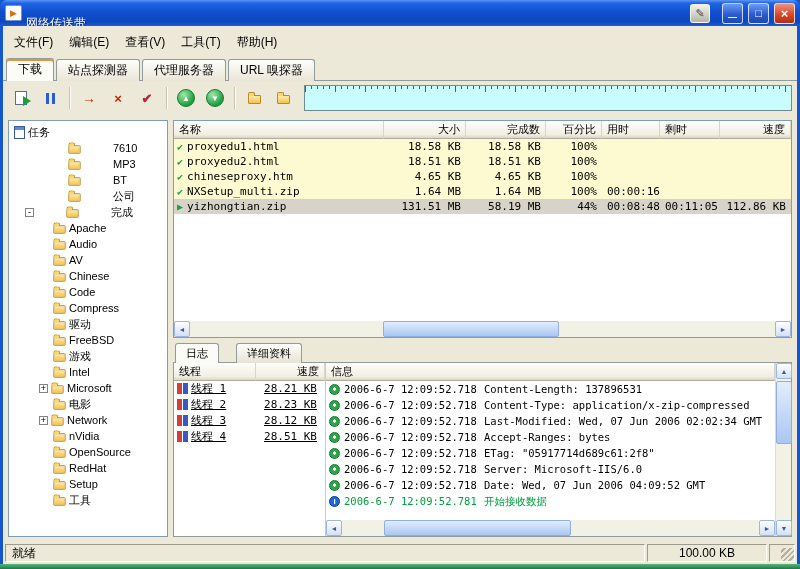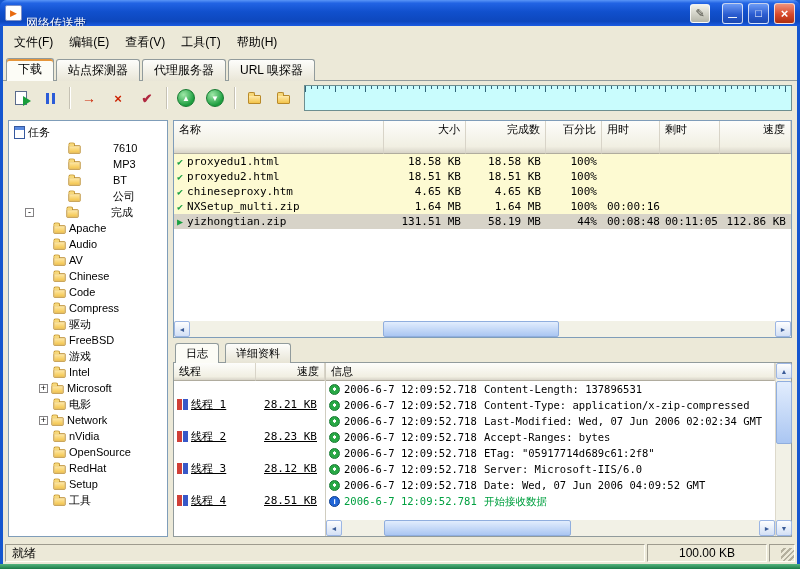--- a/index.html
+++ b/index.html
@@ -78,21 +78,21 @@
   .exp { width: 9px; height: 9px; flex: none; border: 1px solid #848284; background: #fff;
     font-size: 9px; line-height: 7px; text-align: center; font-style: normal; }
   .tspacer { width: 11px; flex: none; }
   .task-ic { width: 11px; height: 13px; flex: none; background: #fff; border: 1px solid #35589e;
     box-shadow: inset 0 3px 0 #5a8ae0; }
 
   .right { flex: 1; display: flex; flex-direction: column; min-width: 0; }
 
   .dlbox { height: 218px; flex: none; background: #fff; border: 1px solid #7f9db9;
     display: flex; flex-direction: column; }
-  .dl-head { display: flex; height: 33px; flex: none; font-size: 11px; }
+  .dl-head { display: flex; height: 18px; flex: none; font-size: 11px; }
   .hcell { background: linear-gradient(#fdfdfb,#f1efe2 80%,#d8d4c8); border-right: 1px solid #d8d4c8;
     border-bottom: 1px solid #b0ac9e; line-height: 17px; padding: 0 5px; flex: none; white-space: nowrap; }
   .w-name { width: 210px; } .w-size { width: 82px; text-align: right; }
   .w-done { width: 80px; text-align: right; } .w-pct { width: 56px; text-align: right; }
   .w-ela { width: 58px; } .w-rem { width: 60px; } .w-spd { flex: 1; text-align: right; }
   .dl-row { display: flex; height: 15px; line-height: 15px; flex: none;
     font-family: "DejaVu Sans Mono", monospace; font-size: 11px; white-space: nowrap; }
   .dl-row .cell { flex: none; padding: 0 5px; overflow: hidden; }
   .dl-row .cname { width: 210px; display: flex; align-items: center; gap: 4px; padding-left: 3px; }
   .dl-row .csize { width: 82px; text-align: right; } .dl-row .cdone { width: 80px; text-align: right; }
@@ -111,27 +111,27 @@
     font-size: 7px; color: #3b5c98; background: linear-gradient(#fefefe,#d3e0f5);
     border: 1px solid #9cb6e4; border-radius: 2px; font-style: normal; }
   .strack { flex: 1; position: relative; }
   .sthumb { position: absolute; background: linear-gradient(#e2edfd,#aac6f2); border: 1px solid #90aede;
     border-radius: 2px; }
   .sthumb.h { top: 0; height: 16px; }
   .sthumb.v { left: 0; width: 16px; }
 
   
   .bottom { flex: 1; display: flex; flex-direction: column; margin-top: 4px; min-height: 0; }
-  .btabs { display: flex; gap: 6px; padding-left: 2px; font-size: 11px; flex: none; }
+  .btabs { display: flex; gap: 17px; padding-left: 2px; font-size: 11px; flex: none; }
   .btab { border: 1px solid #919b9c; border-bottom: none; border-radius: 3px 3px 0 0;
     padding: 2px 10px 1px; background: linear-gradient(#fdfdfb,#e7e4d5); position: relative; top: 1px; }
   .btab.active { background: #fcfcf6; padding-bottom: 2px; z-index: 2; }
   .bpanel { flex: 1; border: 1px solid #919b9c; background: #fff; display: flex; min-height: 0; }
 
-  .threads { width: 152px; flex: none; border-right: 1px solid #d0cdc0; display: flex; flex-direction: column; gap: 16px; }
+  .threads { width: 152px; flex: none; border-right: 1px solid #d0cdc0; display: flex; flex-direction: column; }
   .th-head { display: flex; height: 18px; flex: none; font-size: 11px; }
   .thw-name { width: 82px; } .thw-spd { flex: 1; text-align: right; }
   .th-row { display: flex; height: 16px; line-height: 16px; flex: none;
     font-family: "DejaVu Sans Mono", monospace; font-size: 11px; white-space: nowrap; text-decoration: underline; }
   .tic { width: 11px; height: 11px; flex: none; margin: 2px 3px 0 3px;
     background: linear-gradient(90deg,#d04038 0 5px,#fff 5px 6px,#3858c8 6px 11px); }
   .th-row .tname { flex: none; width: 65px; } .th-row .tspd { flex: 1; text-align: right; padding-right: 8px; }
 
   .logarea { flex: 1; display: flex; flex-direction: column; min-width: 0; }
   .lg-head { display: flex; height: 18px; flex: none; font-size: 11px; }

